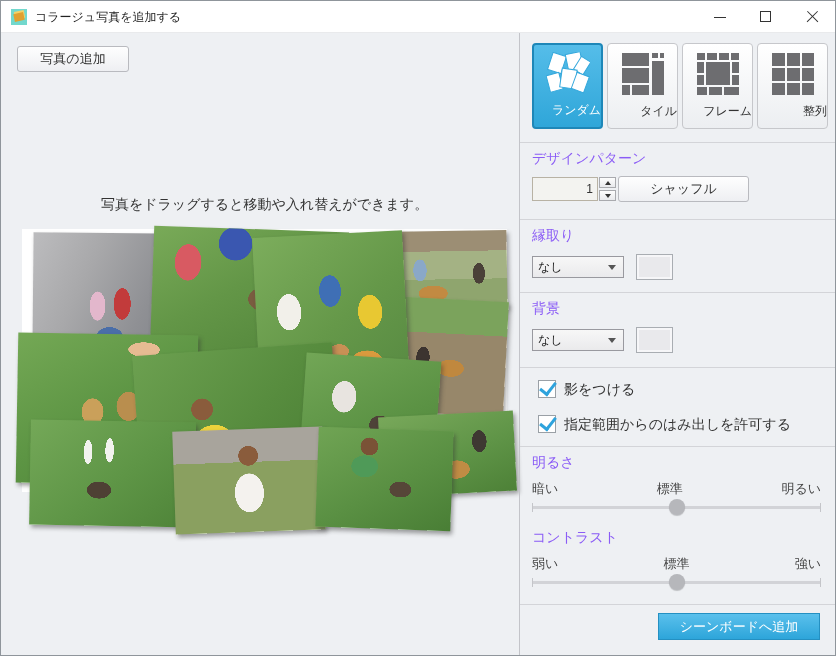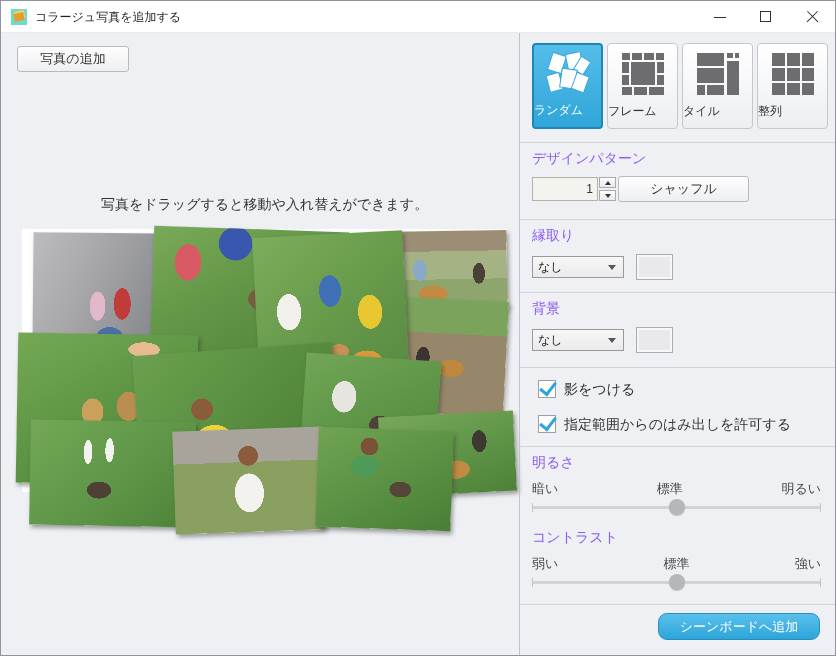--- a/index.html
+++ b/index.html
@@ -129,21 +129,21 @@
       linear-gradient(150deg,#70a454 0%,#5a9043 55%,#497e35 100%); }
 
   
   .layout-row { position:absolute; left:12px; top:10px; display:flex; gap:4px; }
   .layout-btn {
     width:71px; height:86px; border:1px solid #c6c7cb; border-radius:4px;
     background:linear-gradient(#ffffff,#eceef1); position:relative; cursor:default;
   }
   .layout-btn .icon-box { position:absolute; left:13px; top:8px; width:44px; height:44px; }
   .layout-btn .layout-label {
-    position:absolute; left:0; bottom:8px; width:100%; text-align:left;
+    position:absolute; left:0; bottom:8px; width:100%; text-align:right;
     font-size:12px; color:#333; white-space:nowrap;
   }
   .layout-btn.selected {
     background:linear-gradient(#55bde9,#2fa6d9); border:2px solid #1e87b8;
   }
   .layout-btn.selected .icon-box { left:12px; top:7px; }
   .layout-btn.selected .layout-label { color:#fff; }
 
   .section-label { position:absolute; left:12px; font-size:14px; color:#8b5cf6; white-space:nowrap; }
 
@@ -202,21 +202,21 @@
   .track::before, .track::after {
     content:""; position:absolute; top:-3px; width:1px; height:9px; background:#c4c5c9;
   }
   .track::before { left:0; } .track::after { right:0; }
   .thumb {
     position:absolute; top:-7px; width:16px; height:16px; border-radius:50%;
     background:#b6b7bb; transform:translateX(-50%); box-shadow:0 1px 1px rgba(0,0,0,.2);
   }
   .cta-btn {
     position:absolute; left:138px; top:580px; width:162px; height:27px; line-height:25px;
-    background:linear-gradient(#5ac0ec,#2da5da); border:1px solid #2490c2; border-radius:9px;
+    background:linear-gradient(#5ac0ec,#2da5da); border:1px solid #2490c2; border-radius:0;
     color:#fff; font-size:13px; text-align:center;
   }
 </style>
 </head>
 <body>
 
 <div class="window">
 
   <div class="titlebar">
     <span class="app-icon"></span>
@@ -266,20 +266,36 @@
                 <rect x="4" y="2" width="14" height="18" transform="rotate(18 11 11)"></rect>
                 <rect x="21" y="1" width="15" height="19" transform="rotate(-12 28 10)"></rect>
                 <rect x="31" y="6" width="11" height="15" transform="rotate(32 36 13)"></rect>
                 <rect x="2" y="22" width="13" height="17" transform="rotate(-15 8 30)"></rect>
                 <rect x="15" y="17" width="15" height="19" transform="rotate(8 22 26)"></rect>
                 <rect x="28" y="22" width="13" height="17" transform="rotate(20 34 30)"></rect>
               </g>
             </svg>
           </span>
           <span class="layout-label">ランダム</span>
+        </div>
+        <div class="layout-btn">
+          <span class="icon-box">
+            <svg width="44" height="44" viewBox="0 0 44 44">
+              <g fill="#6d6d70">
+                <rect x="1" y="1" width="27" height="13"></rect>
+                <rect x="31" y="1" width="6" height="5"></rect>
+                <rect x="39" y="1" width="4" height="5"></rect>
+                <rect x="31" y="9" width="12" height="34"></rect>
+                <rect x="1" y="16" width="27" height="15"></rect>
+                <rect x="1" y="33" width="8" height="10"></rect>
+                <rect x="11" y="33" width="17" height="10"></rect>
+              </g>
+            </svg>
+          </span>
+          <span class="layout-label">タイル</span>
         </div>
         <div class="layout-btn">
           <span class="icon-box">
             <svg width="44" height="44" viewBox="0 0 44 44">
               <g fill="#6d6d70">
                 <rect x="1" y="1" width="8" height="7"></rect>
                 <rect x="11" y="1" width="10" height="7"></rect>
                 <rect x="23" y="1" width="10" height="7"></rect>
                 <rect x="35" y="1" width="8" height="7"></rect>
                 <rect x="1" y="10" width="7" height="11"></rect>
@@ -292,36 +308,20 @@
                 <rect x="28" y="35" width="15" height="8"></rect>
               </g>
             </svg>
           </span>
           <span class="layout-label">フレーム</span>
         </div>
         <div class="layout-btn">
           <span class="icon-box">
             <svg width="44" height="44" viewBox="0 0 44 44">
               <g fill="#6d6d70">
-                <rect x="1" y="1" width="27" height="13"></rect>
-                <rect x="31" y="1" width="6" height="5"></rect>
-                <rect x="39" y="1" width="4" height="5"></rect>
-                <rect x="31" y="9" width="12" height="34"></rect>
-                <rect x="1" y="16" width="27" height="15"></rect>
-                <rect x="1" y="33" width="8" height="10"></rect>
-                <rect x="11" y="33" width="17" height="10"></rect>
-              </g>
-            </svg>
-          </span>
-          <span class="layout-label">タイル</span>
-        </div>
-        <div class="layout-btn">
-          <span class="icon-box">
-            <svg width="44" height="44" viewBox="0 0 44 44">
-              <g fill="#6d6d70">
                 <rect x="1" y="1" width="13" height="13"></rect>
                   <rect x="16" y="1" width="13" height="13"></rect>
                   <rect x="31" y="1" width="12" height="13"></rect>
                 <rect x="1" y="16" width="13" height="13"></rect>
                   <rect x="16" y="16" width="13" height="13"></rect>
                   <rect x="31" y="16" width="12" height="13"></rect>
                 <rect x="1" y="31" width="13" height="12"></rect>
                   <rect x="16" y="31" width="13" height="12"></rect>
                   <rect x="31" y="31" width="12" height="12"></rect>
               </g>

